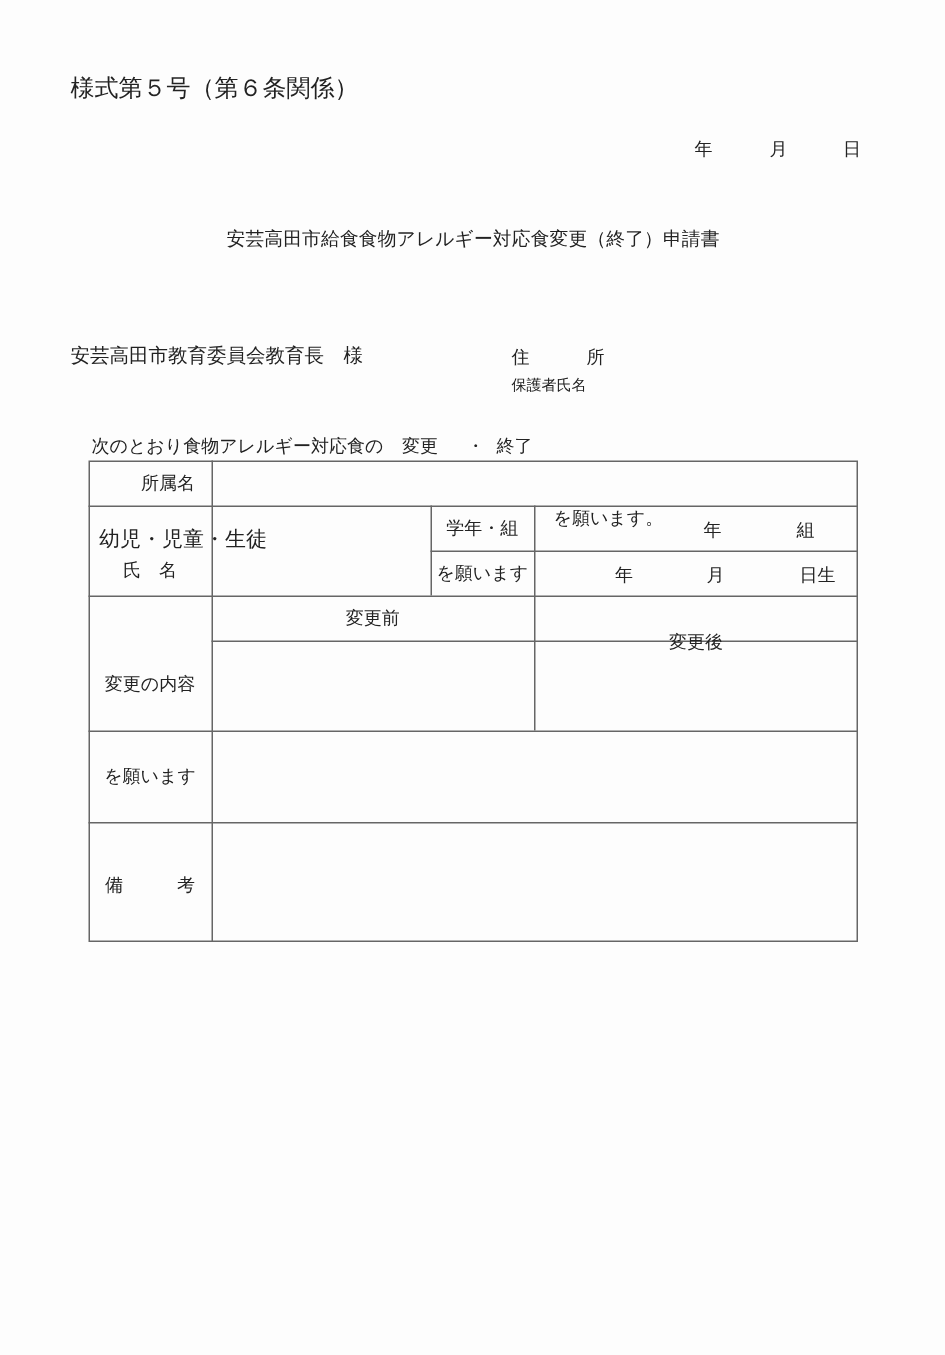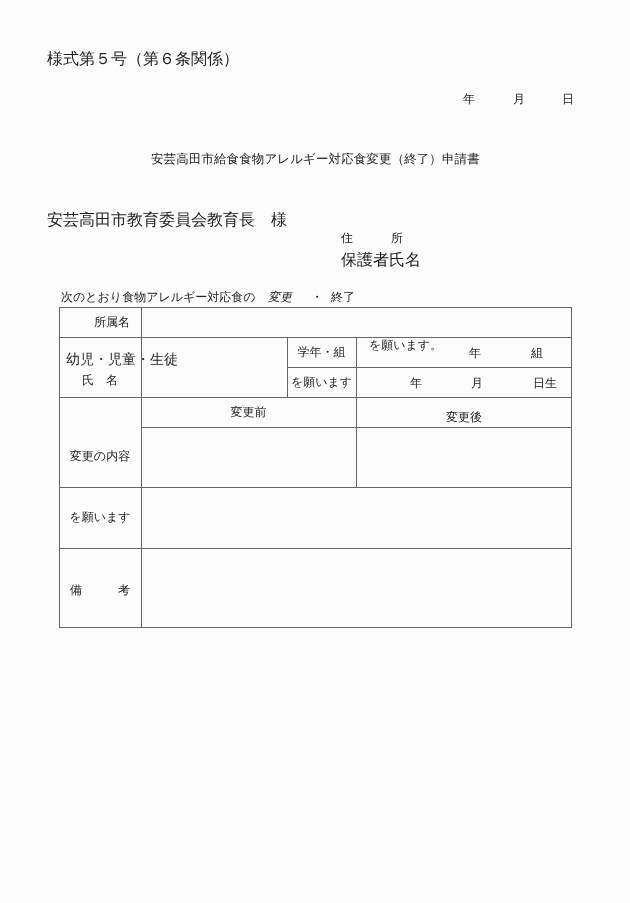--- a/index.html
+++ b/index.html
@@ -4,23 +4,23 @@
 <style>
   html, body { margin:0; padding:0; }
   body {
     width:630px; height:903px; background:#fdfdfd; position:relative; overflow:hidden;
     font-family: "DejaVu Serif", "Liberation Serif", serif; color:#222; font-size:12px;
   }
   .abs { position:absolute; white-space:nowrap; }
   .form-no { left:47px; top:49px; font-size:16px; }
   .date-line { top:91px; font-size:12px; }
   .title { left:151px; top:151px; font-size:12.5px; letter-spacing:0.1px; }
-  .addressee { left:47px; top:210px; font-size:16px; }
+  .addressee { left:47px; top:228px; font-size:13px; }
   .addr-label { left:341px; top:230px; font-size:12px; }
-  .guardian-label { left:341px; top:250px; font-size:16px; }
+  .guardian-label { left:341px; top:250px; font-size:10px; }
   .request { left:61px; top:289px; font-size:12px; }
 
   .tbl { position:absolute; left:59px; top:307px; width:513px; height:321px;
          border:1px solid #666; box-sizing:border-box; }
   .hl { position:absolute; height:0; border-top:1px solid #666; }
   .vl { position:absolute; width:0; border-left:1px solid #666; }
   .cell { position:absolute; display:flex; align-items:center; justify-content:center;
           font-size:12px; box-sizing:border-box; }
   .small { font-size:14px; }
 </style>
@@ -40,21 +40,21 @@
 <div class="abs addressee">安芸高田市教育委員会教育長　様</div>
 
 <div>
   <span class="abs addr-label">住</span>
   <span class="abs addr-label" style="left:391px;">所</span>
   <span class="abs guardian-label">保護者氏名</span>
 </div>
 
 <div>
   <span class="abs request">次のとおり食物アレルギー対応食の</span>
-  <span class="abs request" style="left:268px;font-style:italic;">変更</span>
+  <span class="abs request" style="left:268px;">変更</span>
   <span class="abs request" style="left:311px;">・</span>
   <span class="abs request" style="left:331px;">終了</span>
   <span class="abs request" style="left:369px;margin-top:48px;">を願います。</span>
 </div>
 
 <div class="tbl"></div>
 
 <div class="hl" style="left:59px; width:513px; top:337px;"></div>
 <div class="hl" style="left:287px; width:285px; top:367px;"></div>
 <div class="hl" style="left:59px; width:513px; top:397px;"></div>
@@ -80,21 +80,21 @@
 <span class="abs" style="left:531px; top:345px;">組</span>
 
 <div class="cell" style="left:287px; top:367px; width:69px; height:30px;">を願います</div>
 <div class="cell" style="left:357px; top:368px; width:215px; height:29px;"></div>
 <span class="abs" style="left:410px; top:375px;">年</span>
 <span class="abs" style="left:471px; top:375px;">月</span>
 <span class="abs" style="left:533px; top:375px;">日生</span>
 
 <div class="cell" style="left:59px; top:411px; width:82px; height:90px;font-family:Liberation Serif, serif;">変更の内容</div>
 <div class="cell" style="left:141px; top:397px; width:215px; height:30px;">変更前</div>
-<div class="cell" style="left:356px; top:402px; width:216px; height:30px;">変更後</div>
+<div class="cell" style="left:356px; top:413px; width:216px; height:30px;">変更後</div>
 <div class="cell" style="left:142px; top:428px; width:214px; height:59px;"></div>
 <div class="cell" style="left:357px; top:428px; width:215px; height:59px;"></div>
 
 <div class="cell" style="left:59px; top:487px; width:82px; height:61px;">を願います</div>
 <div class="cell" style="left:142px; top:488px; width:430px; height:60px;"></div>
 
 <span class="abs" style="left:70px; top:582px;">備</span>
 <span class="abs" style="left:118px; top:582px;">考</span>
 <div class="cell" style="left:142px; top:549px; width:430px; height:79px;"></div>
 

